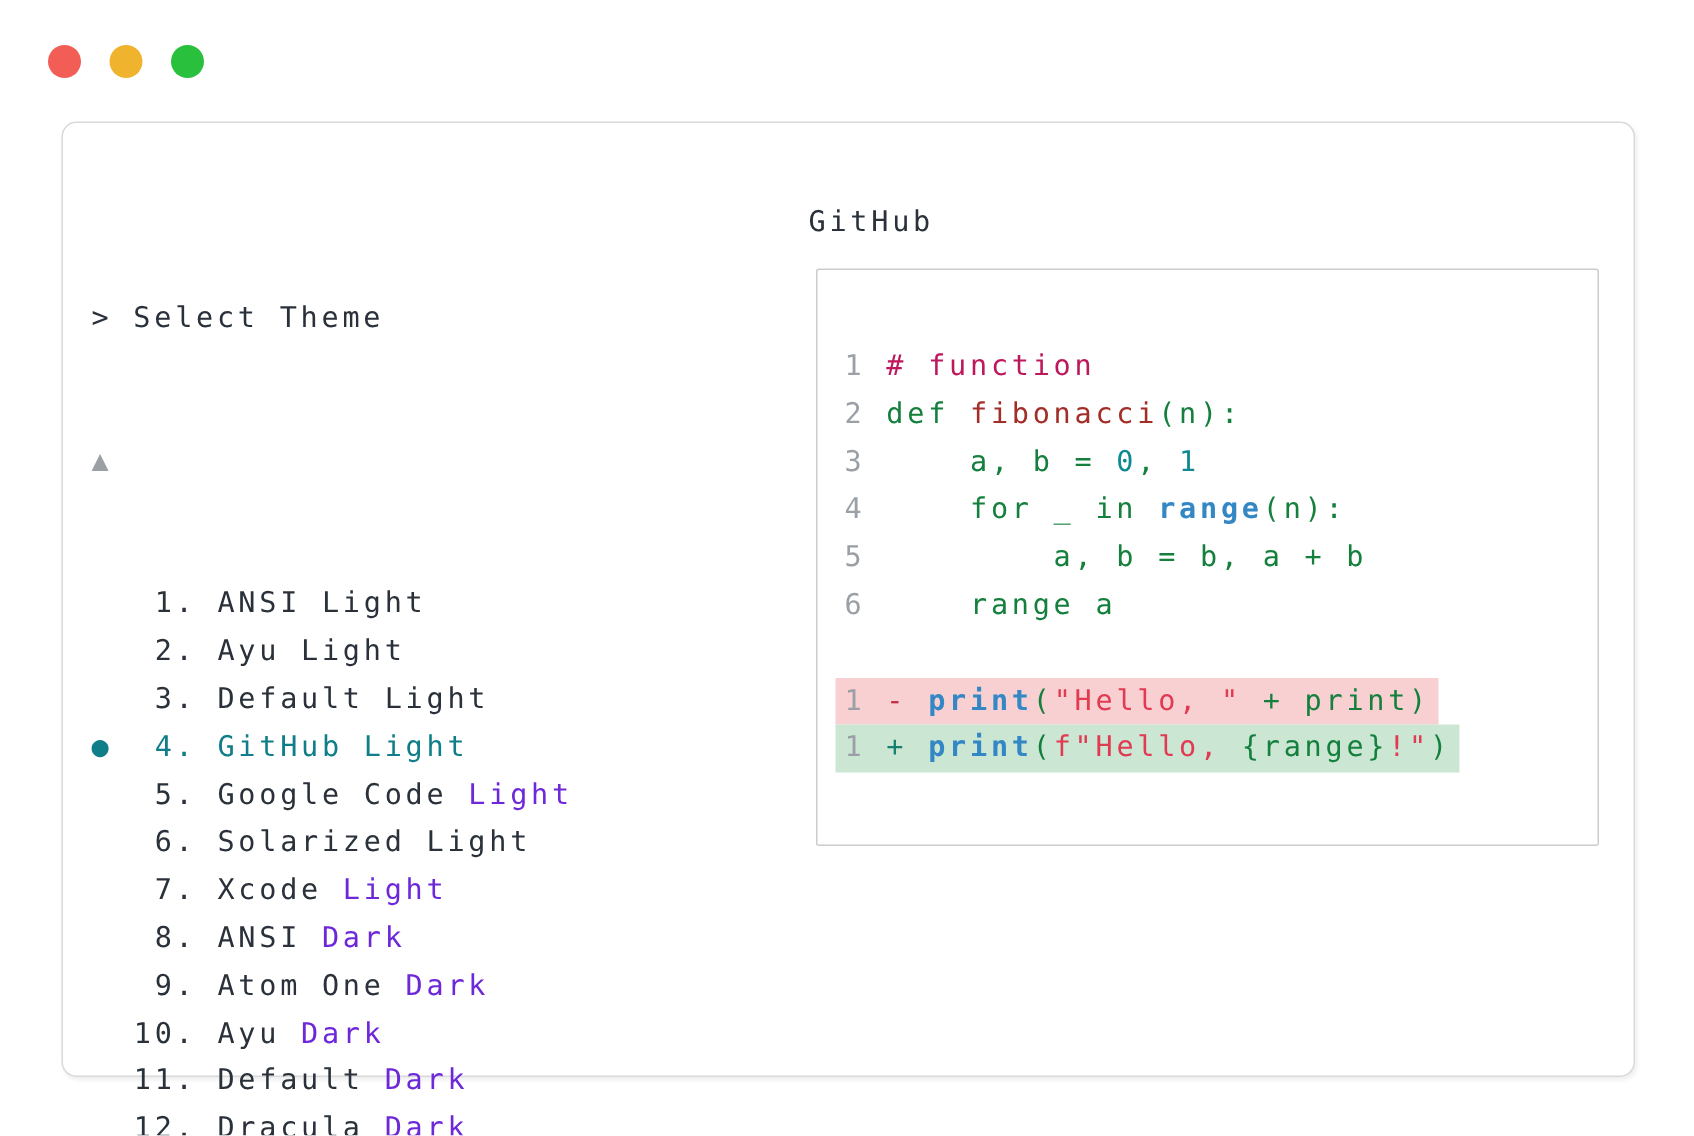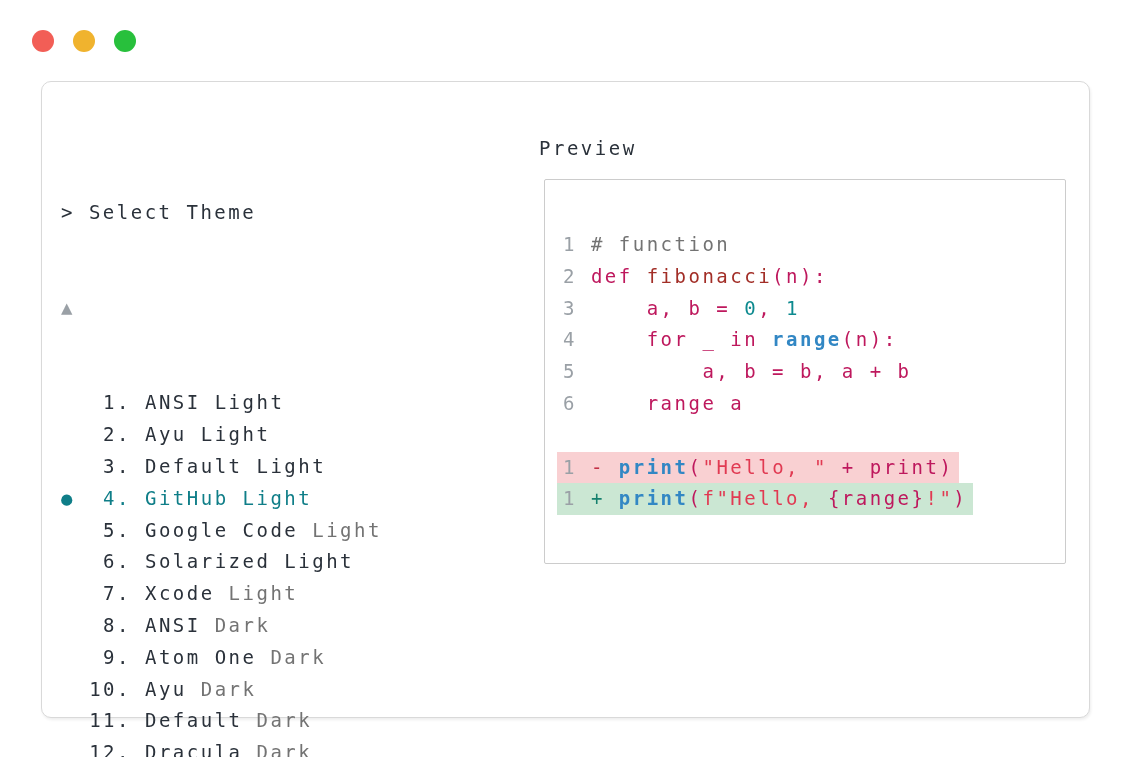--- a/index.html
+++ b/index.html
@@ -10,35 +10,35 @@
   .tl{width:22px;height:22px;border-radius:50%;}
   
   .window{position:absolute;left:41px;top:81px;width:1047px;height:635px;
           border:1.5px solid #d9d9d9;border-radius:10px;background:#ffffff;
           box-shadow:1px 2px 3px rgba(0,0,0,0.07);}
   .mono{font-size:19px;line-height:31.8px;letter-spacing:2.5px;color:#2a313a;}
   .tui{position:absolute;left:19px;top:51px;white-space:pre;}
   .row{height:31.8px;white-space:pre;}
   .marker{display:inline-block;width:28px;}
   .num{display:inline-block;width:42px;text-align:right;}
-  .muted{color:#737373;}
+  .muted{color:#6d28d9;}
   .gray{color:#9aa0a6;}
   .selected, .selected .num{color:#0f7e88;}
   .selected .marker{color:#0f7e88;}
   
   .preview-title{position:absolute;left:497px;top:51px;}
   .preview-box{position:absolute;left:502px;top:97px;width:520px;height:383px;
                border:1px solid #cccccc;border-radius:2px;background:#ffffff;}
   .code{position:absolute;left:18px;top:49px;}
   .cline{height:31.8px;white-space:pre;}
   .linewrap{display:inline-block;padding:0 6px;margin-left:-6px;height:31.8px;}
   .removed{background:#f9d0d2;}
   .added{background:#cbe7d3;}
-  .tok-plain{color:#be185d;}
-  .tok-comment{color:#737373;}
+  .tok-plain{color:#15803d;}
+  .tok-comment{color:#be185d;}
   .tok-function{color:#a22e27;}
   .tok-builtin{color:#3287c4;font-weight:bold;}
   .tok-number{color:#0d8a8f;}
   .tok-string{color:#e13a52;}
   .tok-linenum{color:#9aa0a6;}
   .tok-minus{color:#c22f45;}
   .tok-plus{color:#15806e;}
 </style>
 </head>
 <body>
@@ -55,21 +55,21 @@
 
     <div class="tui mono">
       <div class="row">&gt; Select Theme</div>
       <div class="row gray">▲</div>
       <div><div class="row"><span class="marker"> </span><span class="num">1.</span><span> ANSI Light</span></div><div class="row"><span class="marker"> </span><span class="num">2.</span><span> Ayu Light</span></div><div class="row"><span class="marker"> </span><span class="num">3.</span><span> Default Light</span></div><div class="row selected"><span class="marker">●</span><span class="num">4.</span><span> GitHub Light</span></div><div class="row"><span class="marker"> </span><span class="num">5.</span><span> Google Code </span><span class="muted">Light</span></div><div class="row"><span class="marker"> </span><span class="num">6.</span><span> Solarized Light</span></div><div class="row"><span class="marker"> </span><span class="num">7.</span><span> Xcode </span><span class="muted">Light</span></div><div class="row"><span class="marker"> </span><span class="num">8.</span><span> ANSI </span><span class="muted">Dark</span></div><div class="row"><span class="marker"> </span><span class="num">9.</span><span> Atom One </span><span class="muted">Dark</span></div><div class="row"><span class="marker"> </span><span class="num">10.</span><span> Ayu </span><span class="muted">Dark</span></div><div class="row"><span class="marker"> </span><span class="num">11.</span><span> Default </span><span class="muted">Dark</span></div><div class="row"><span class="marker"> </span><span class="num">12.</span><span> Dracula </span><span class="muted">Dark</span></div></div>
       
       
       
     </div>
 
-    <div class="preview-title mono">Preview</div>
+    <div class="preview-title mono">GitHub</div>
 
     <div class="preview-box">
       <div class="code mono">
           <div class="cline"><span class="linewrap"><span class="tok-linenum">1 </span><span class="tok-comment"># function</span></span></div>
           <div class="cline"><span class="linewrap"><span class="tok-linenum">2 </span><span class="tok-plain">def </span><span class="tok-function">fibonacci</span><span class="tok-plain">(n):</span></span></div>
           <div class="cline"><span class="linewrap"><span class="tok-linenum">3 </span><span class="tok-plain">    a, b = </span><span class="tok-number">0</span><span class="tok-plain">, </span><span class="tok-number">1</span></span></div>
           <div class="cline"><span class="linewrap"><span class="tok-linenum">4 </span><span class="tok-plain">    for _ in </span><span class="tok-builtin">range</span><span class="tok-plain">(n):</span></span></div>
           <div class="cline"><span class="linewrap"><span class="tok-linenum">5 </span><span class="tok-plain">        a, b = b, a + b</span></span></div>
           <div class="cline"><span class="linewrap"><span class="tok-linenum">6 </span><span class="tok-plain">    range a</span></span></div>
           <div class="cline"></div>

